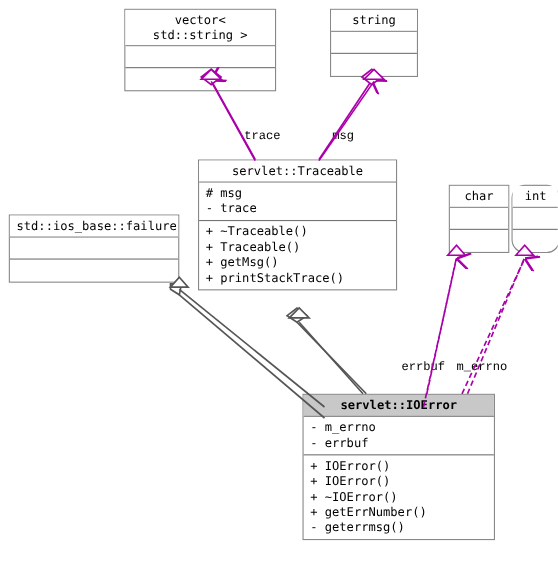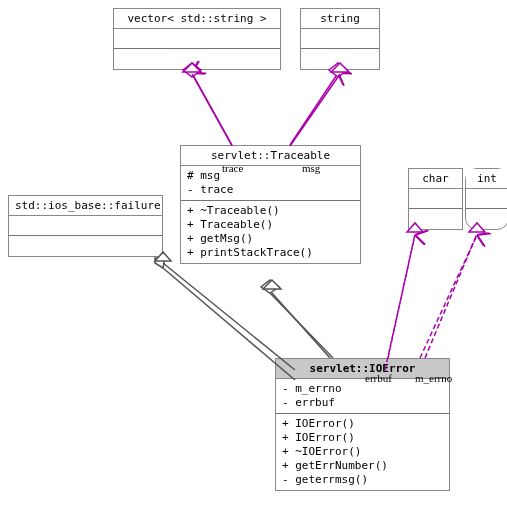--- a/index.html
+++ b/index.html
@@ -49,31 +49,30 @@
       position: absolute;
       top: 0;
       left: 0;
       width: 507px;
       height: 523px;
       pointer-events: none;
     }
     .label-text {
       position: absolute;
       font-size: 11px;
-      font-family: Liberation Serif, serif;
+      font-family: Liberation Mono, monospace;
       color: #000000;
-      margin-top: 44px;
     }
   </style>
 </head>
 <body>
 
 <div class="diagram">
 
-  <div class="uml-box" style="left:113px; top:8px; width:168px;">
+  <div class="uml-box" style="left:113px; top:8px; width:138px;">
     <div class="header">vector&lt; std::string &gt;</div>
     <div class="section">&nbsp;</div>
     <div class="section">&nbsp;</div>
   </div>
 
   <div class="uml-box" style="left:300px; top:8px; width:80px;">
     <div class="header">string</div>
     <div class="section">&nbsp;</div>
     <div class="section">&nbsp;</div>
   </div>

